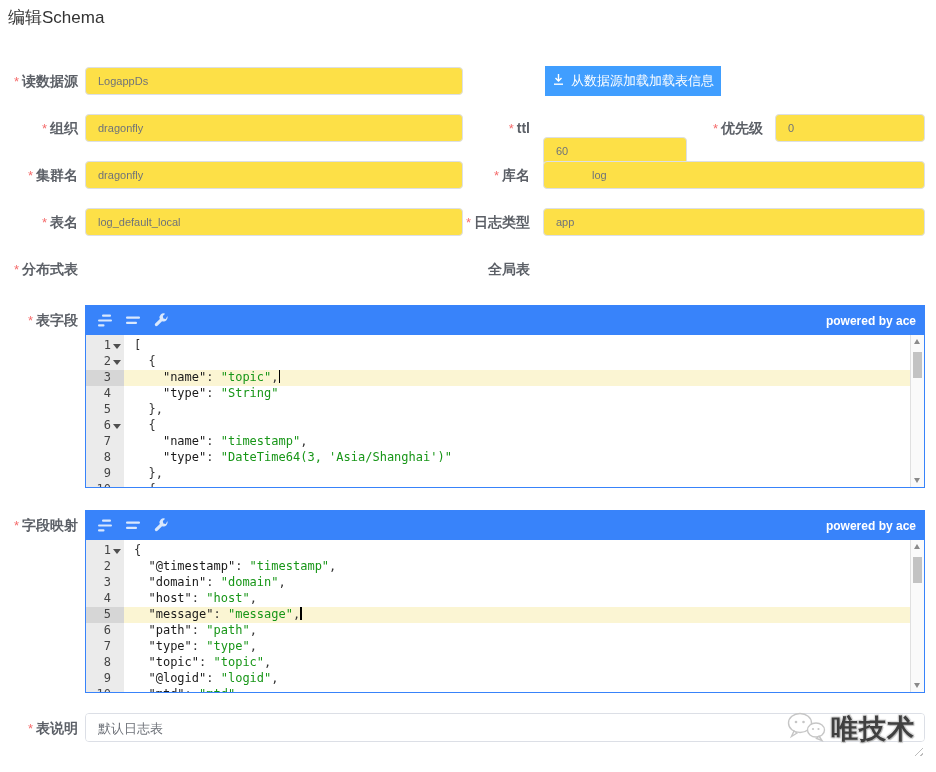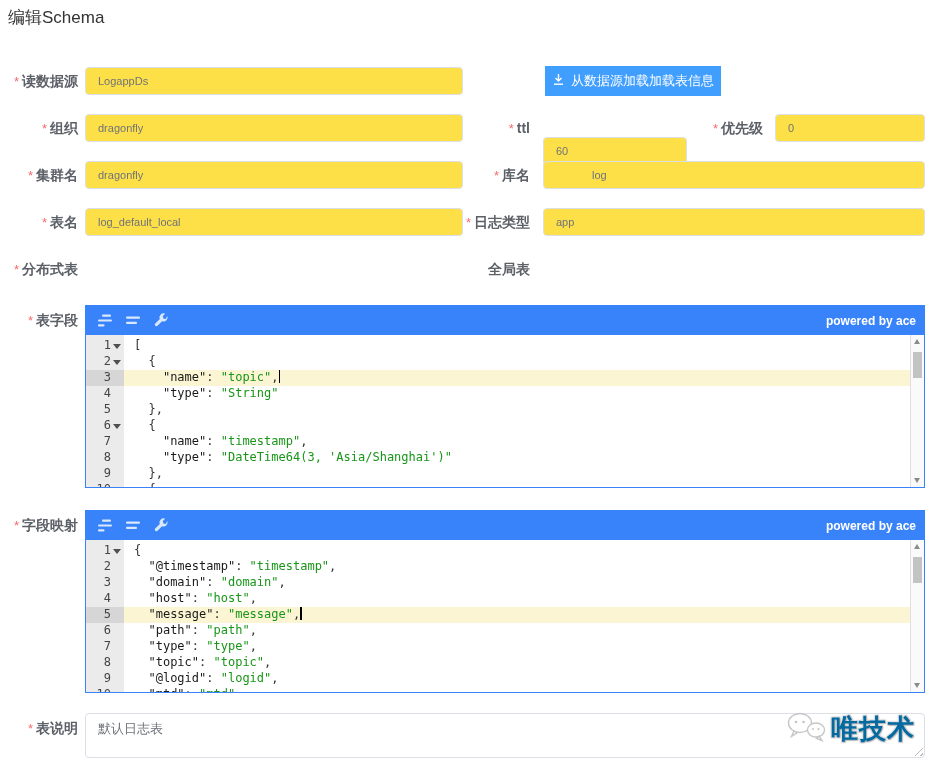--- a/index.html
+++ b/index.html
@@ -55,29 +55,29 @@
   .vscroll{position:absolute;right:0;top:0;bottom:0;width:14px;background:#fafafa;
            border-left:1px solid #e0e0e0;box-sizing:border-box;}
   .sb-arrow{position:absolute;left:0;width:13px;height:14px;cursor:pointer;}
   .sb-arrow.up{top:0}.sb-arrow.down{bottom:0}
   .sb-arrow::after{content:"";position:absolute;left:3px;width:0;height:0;
                    border-left:3.5px solid transparent;border-right:3.5px solid transparent;}
   .sb-arrow.up::after{top:4px;border-bottom:5px solid #8a8a8a;}
   .sb-arrow.down::after{top:5px;border-top:5px solid #8a8a8a;}
   .sb-thumb{position:absolute;left:2px;top:17px;width:9px;height:26px;background:#c3c3c3;cursor:pointer;}
   
-  #txt-desc{position:absolute;left:85px;top:713px;width:840px;height:45px;border:1px solid #dcdfe6;
+  #txt-desc{position:absolute;left:85px;top:713px;width:840px;height:29px;border:1px solid #dcdfe6;
             border-radius:4px;box-sizing:border-box;padding:6px 12px;font-size:13px;color:#6f737a;
             font-family:"Liberation Sans","DejaVu Sans",sans-serif;resize:none;outline:none;}
   .grip{position:absolute;left:913px;top:746px;width:10px;height:10px;
         background:repeating-linear-gradient(135deg,#bdbdbd 0 1px,transparent 1px 4px);
         clip-path:polygon(100% 0,100% 100%,0 100%);}
   .watermark{position:absolute;left:786px;top:708px;width:150px;height:42px;display:flex;
              align-items:center;gap:5px;pointer-events:none;}
-  .wm-text{font-size:27px;font-weight:700;color:#0369a1;letter-spacing:1px;
+  .wm-text{font-size:27px;font-weight:700;color:#404040;letter-spacing:1px;
            text-shadow:1px 1px 1px #b5b5b5,-1px -1px 1px #e3e3e3,1px -1px 1px #d0d0d0,-1px 1px 1px #d0d0d0;}
 </style>
 </head>
 <body>
 
 <div class="page">
   <div class="title">编辑Schema</div>
 
   <div class="f-label" id="lbl-read"><span class="req">*</span><span>读数据源</span></div>
   <input class="f-input" id="inp-read" readonly="" value="LogappDs" style="">

